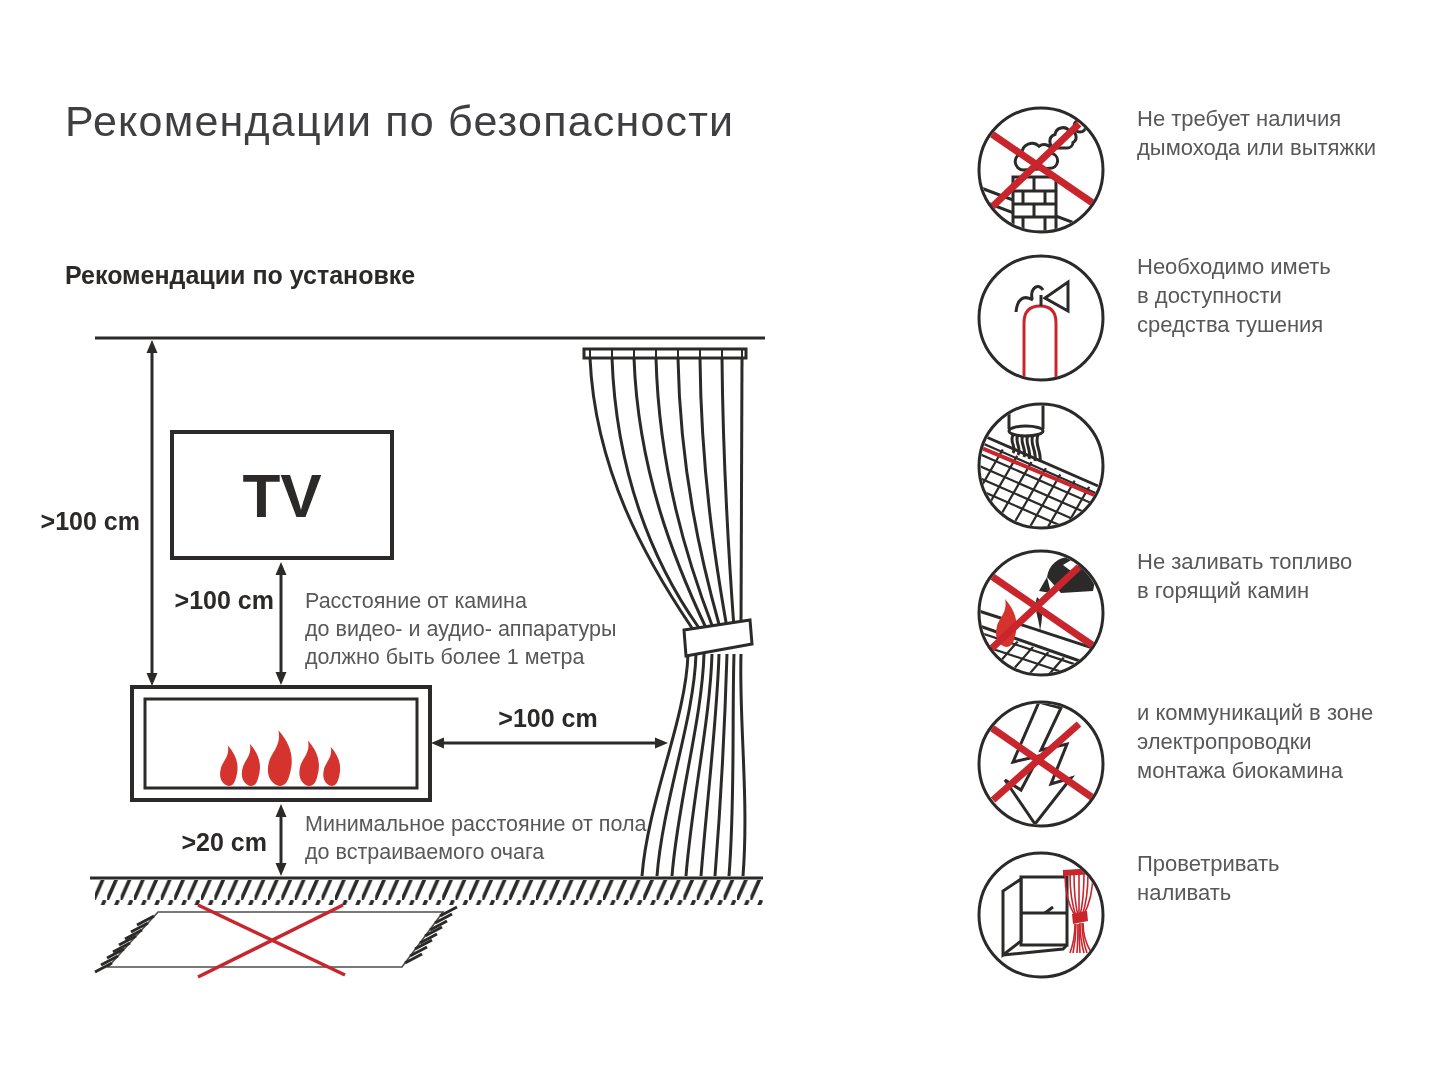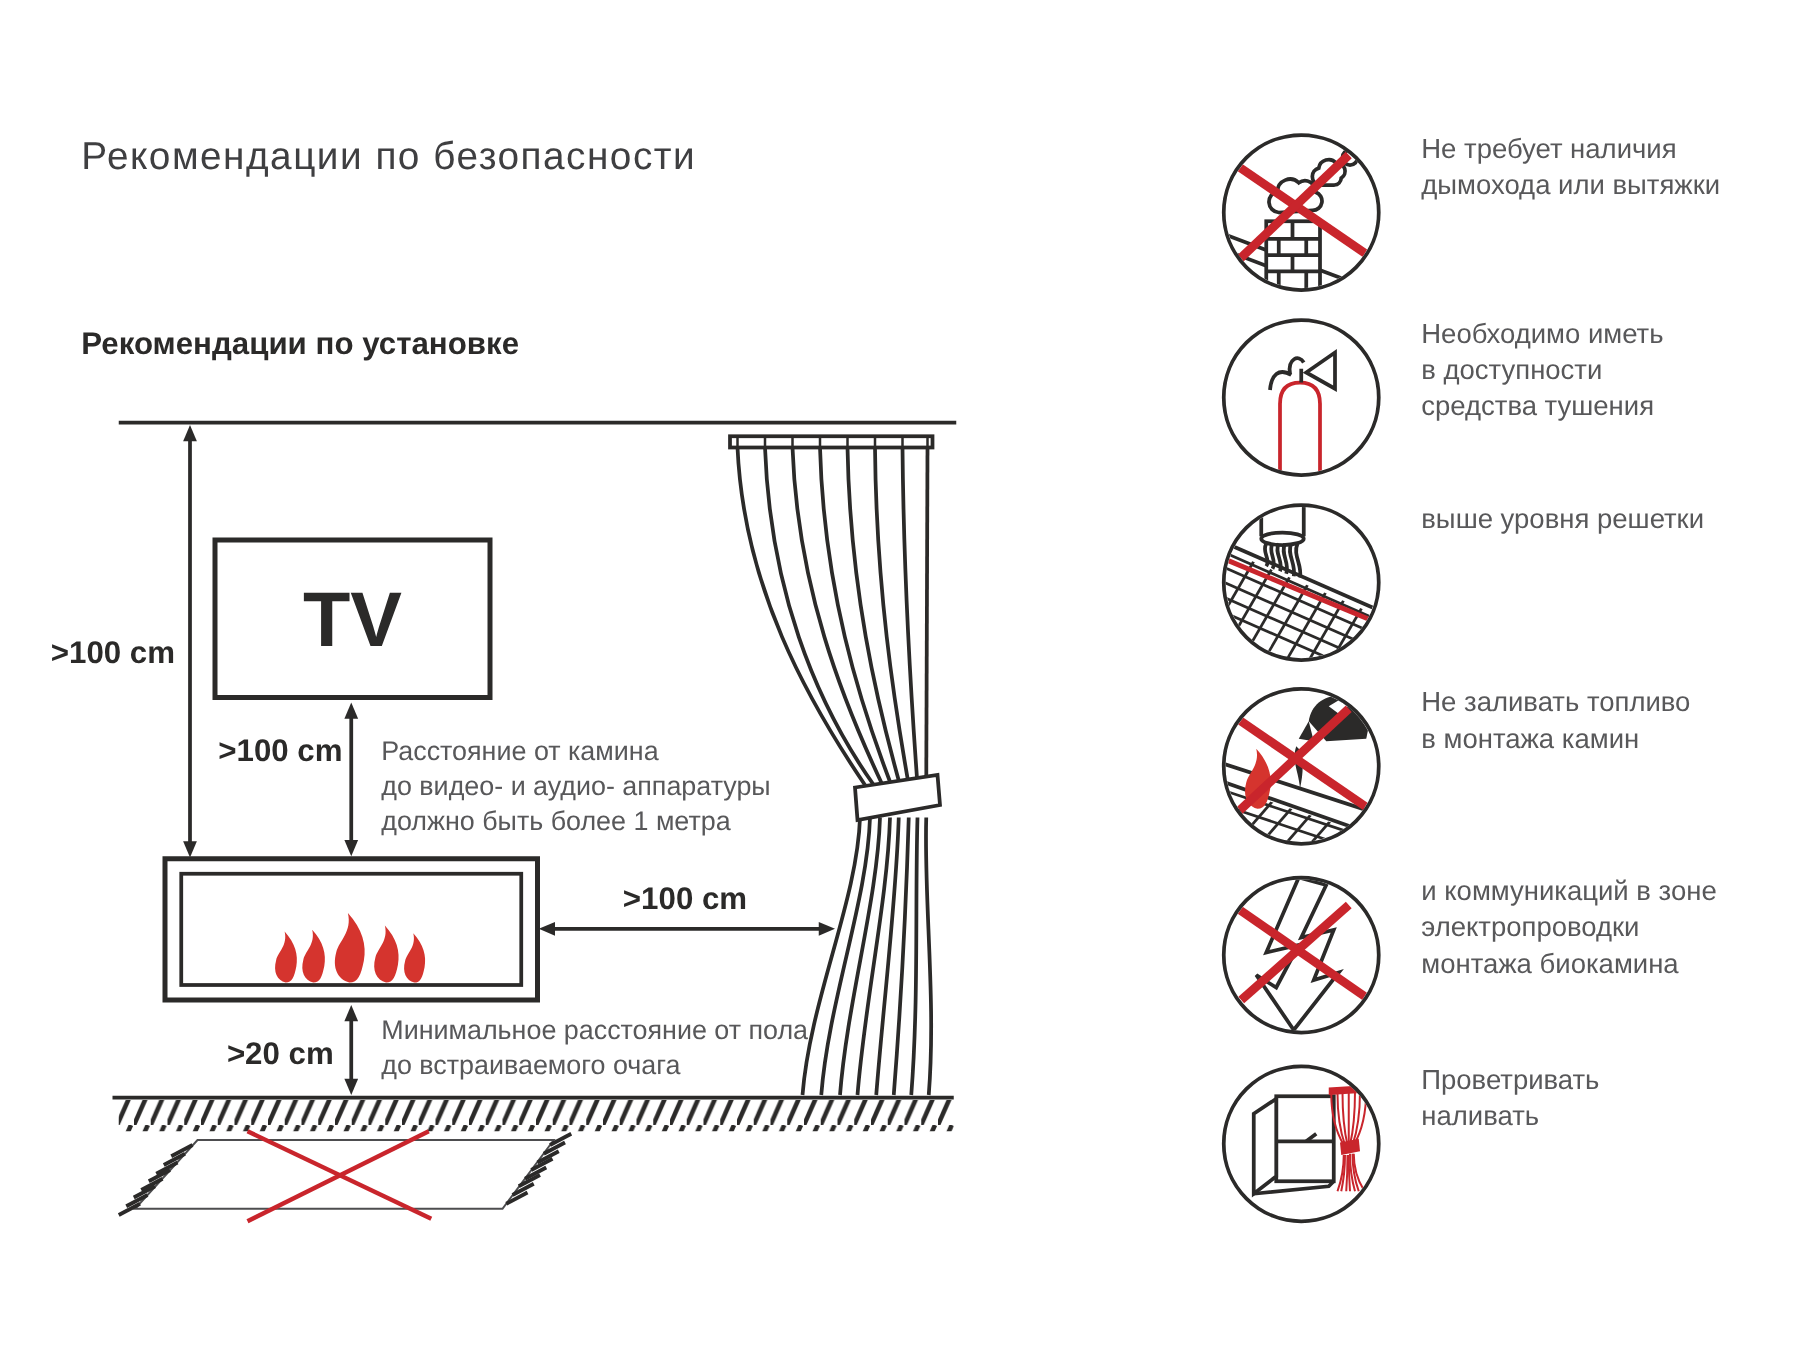--- a/index.html
+++ b/index.html
@@ -1,19 +1,19 @@
 <!DOCTYPE html>
 <html><head>
 <meta charset="utf-8">
 <style>
   html,body{margin:0;padding:0;background:#ffffff;}
   body{width:1440px;height:1080px;position:relative;overflow:hidden;
        font-family:"Liberation Sans",sans-serif;color:#2b2a29;}
-  .page-title{position:absolute;left:65px;top:97px;font-size:31px;font-weight:400;
-       color:#3f3f41;letter-spacing:1.2px;white-space:nowrap;margin-top:10px;}
+  .page-title{position:absolute;left:65px;top:97px;font-size:43px;font-weight:400;
+       color:#3f3f41;letter-spacing:1.2px;white-space:nowrap;}
   .section-title{position:absolute;left:65px;top:261px;font-size:25px;font-weight:700;
        color:#2b2a29;white-space:nowrap;}
   #diagram-svg{position:absolute;left:0;top:0;}
   .rule{position:absolute;left:975px;display:flex;height:132px;}
   .rule-icon{flex:0 0 132px;}
   .rule-label{margin-left:30px;font-size:22px;line-height:29px;color:#58585a;white-space:nowrap;}
   
   .k{stroke:#2b2a29;fill:none;stroke-width:3;}
   .kf{fill:#2b2a29;stroke:none;}
   .thin{stroke-width:2.2;}
@@ -261,21 +261,20 @@
         <path d="M43,35 C39,42 47,48 43,55"></path>
         <path d="M48,35 C44,42 52,49 49,57"></path>
         <path d="M53,35 C49,43 57,50 54,59"></path>
         <path d="M58,35 C54,43 62,51 60,61"></path>
         <path d="M63,35 C59,44 67,52 65,62"></path>
       </g>
     </g>
     <circle cx="66" cy="66" r="62" class="ring"></circle>
   </svg>
   <div class="rule-label">
-    <div>выше уровня решетки</div>
   </div>
 </div>
 
 <div class="rule" style="top:547px">
   <svg class="rule-icon" width="132" height="132" viewBox="0 0 132 132">
     <defs>
       <clipPath id="c4">
           <circle cx="66" cy="66" r="60.5"></circle>
         </clipPath>
       <clipPath id="c4m">
@@ -304,21 +303,21 @@
       </g>
       <g class="rx">
         <line x1="12" y1="26" x2="120" y2="100"></line>
         <line x1="104" y1="20" x2="16" y2="102"></line>
       </g>
     </g>
     <circle cx="66" cy="66" r="62" class="ring"></circle>
   </svg>
   <div class="rule-label">
     <div>Не заливать топливо</div>
-    <div>в монтажа камин</div>
+    <div>в горящий камин</div>
   </div>
 </div>
 
 <div class="rule" style="top:698px">
   <svg class="rule-icon" width="132" height="132" viewBox="0 0 132 132">
     <defs>
         <clipPath id="c5">
           <circle cx="66" cy="66" r="60.5"></circle>
         </clipPath>
       </defs>

